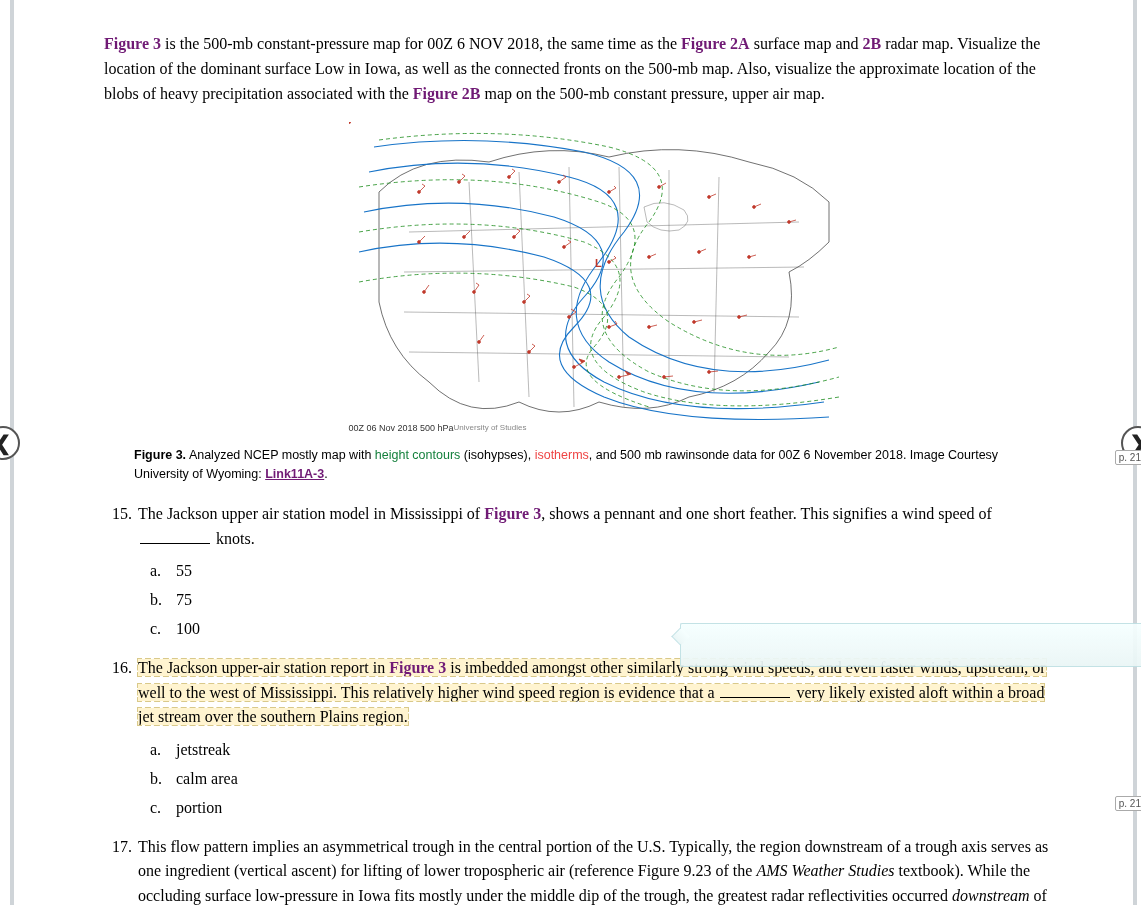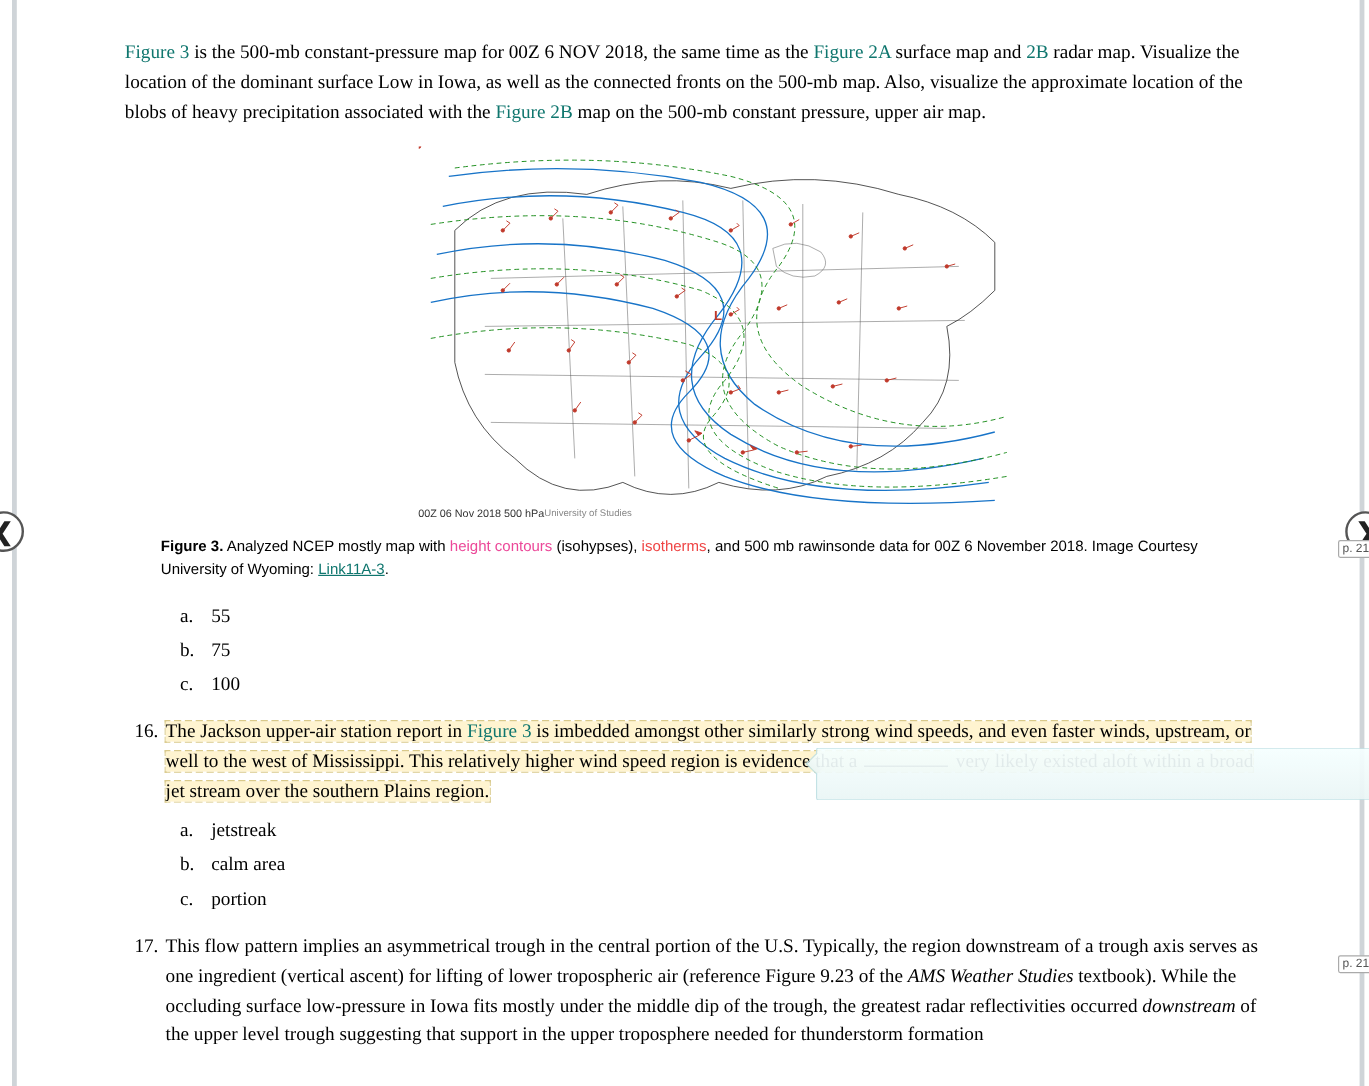--- a/index.html
+++ b/index.html
@@ -45,23 +45,23 @@
     display: flex; align-items: center; justify-content: center;
   }
   .top-right-icon span {
     font-size: 16px; color: #222;
   }
 
   .intro-para {
     margin: 0 0 10px 0;
     max-width: 940px;
   }
-  .link { color: #0f766e; text-decoration: none; }
+  .link { color: #701a75; text-decoration: none; font-weight: bold; }
   .link-green { color: #ef4444; }
-  .link-blue { color: #ec4899; }
+  .link-blue { color: #15803d; }
   .link-u { text-decoration: underline; }
 
   .figure-wrap {
     width: 100%;
     display: flex; flex-direction: column; align-items: center;
     margin: 6px 0 6px 0;
   }
   .map-outer {
     width: 500px;
     padding: 6px 6px 0 6px;
@@ -387,20 +387,26 @@
         <span>00Z 06 Nov 2018  500 hPa</span>
         <span class="credit">University of Studies</span>
       </div>
     </div>
 
     <div class="fig-caption">
       <b>Figure 3.</b><span> Analyzed NCEP mostly map with </span><span class="link-blue">height contours</span><span> (isohypses), </span><span class="link-green">isotherms</span><span>, and 500 mb rawinsonde data for 00Z 6 November 2018. Image Courtesy University of Wyoming: </span><a class="link link-u">Link11A-3</a><span>.</span>
     </div>
 
     <div class="qblock">
+      <div class="stem">
+        <span class="qnum">15.</span>
+        <span class="qtext">
+          <span>The Jackson upper air station model in Mississippi of </span><a class="link">Figure 3</a><span>, shows a pennant and one short feather. This signifies a wind speed of </span><span class="blank"></span><span> knots.</span>
+        </span>
+      </div>
       <div class="options">
         <div>
             <span class="opt-letter">a.</span>
             <span>55</span>
           </div>
         <div>
             <span class="opt-letter">b.</span>
             <span>75</span>
           </div>
         <div>

